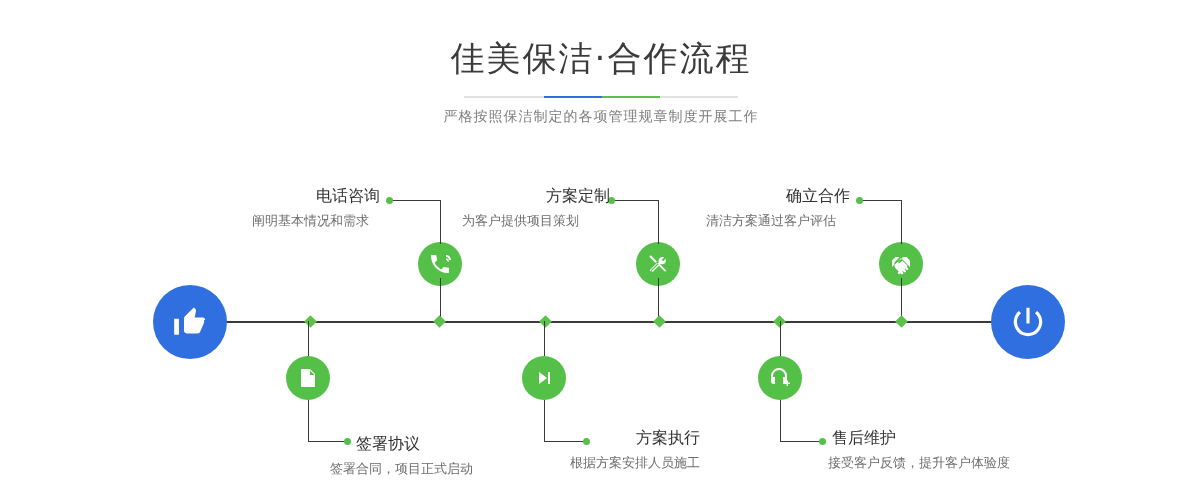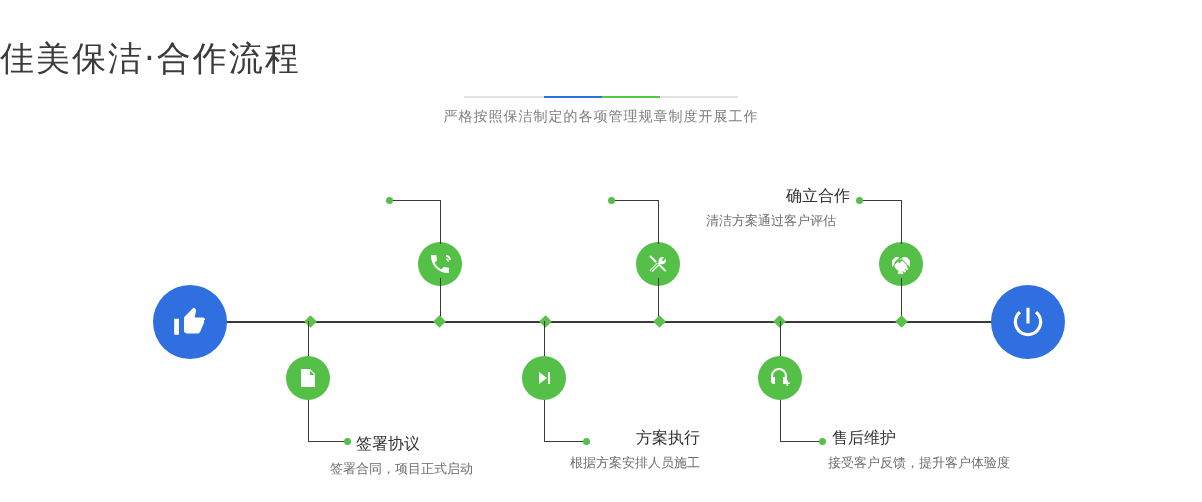--- a/index.html
+++ b/index.html
@@ -7,21 +7,21 @@
     width:1202px;height:502px;
     background:#ffffff;
     font-family:"DejaVu Sans","Liberation Sans",sans-serif;
     overflow:hidden;
     position:relative;
   }
   .wrap{position:relative;width:1202px;height:502px;}
 
   
   .title{
-    position:absolute;left:0;top:36px;width:1202px;text-align:left;
+    position:absolute;left:0;top:36px;width:1202px;text-align:center;
     font-size:34px;color:#3b3b3b;letter-spacing:2px;font-weight:500;
   }
   .rule{
     position:absolute;top:96px;left:50%;transform:translateX(-50%);
     width:274px;height:2px;background:#e2e2e2;
   }
   .rule .seg{position:absolute;top:0;height:2px;}
   .rule .seg.blue{left:80px;width:58px;background:#2f6fe0;}
   .rule .seg.green{left:138px;width:58px;background:#5cc14a;}
   .subtitle{
@@ -97,20 +97,24 @@
   <div class="dot" style="left:306px;"></div>
   <div class="step-ico" style="left:418px;top:242px;">
     <svg viewBox="0 0 24 24">
         <path d="M6.6 10.8c1.4 2.8 3.8 5.1 6.6 6.6l2.2-2.2c.3-.3.7-.4 1-.2 1.1.4 2.4.6 3.6.6.6 0 1 .5 1 1V20c0 .6-.4 1-1 1C10.6 21 3 13.4 3 4c0-.6.5-1 1-1h3.5c.6 0 1 .4 1 1 0 1.3.2 2.5.6 3.6.1.3 0 .7-.2 1l-2.3 2.2zM18 3v2c1.7 0 3 1.3 3 3h2c0-2.8-2.2-5-5-5zm0 3.5V8c.8 0 1.5.7 1.5 1.5H21c0-1.7-1.3-3-3-3z"></path>
       </svg>
   </div>
   <div class="vline" style="left:440px;top:200px;height:44px;"></div>
   <div class="hline" style="left:390px;top:200px;width:50px;"></div>
   <div class="tip" style="left:386px;top:197px;"></div>
   <div class="vline" style="left:440px;top:278px;height:43px;"></div>
+  <div class="lbl above" style="left:252px;top:186px;text-align:left;">
+    <div class="h" style="text-align:right;width:128px;">电话咨询</div>
+    <div class="d">阐明基本情况和需求</div>
+  </div>
 
   <div class="dot" style="left:435px;"></div>
   <div class="step-ico" style="left:286px;top:356px;">
     <svg viewBox="0 0 24 24">
         <path d="M5 3h9l5 5v13H5V3zm9 1.5V9h4.5L14 4.5zM8 12h7v1.6H8V12zm0 3.2h7v1.6H8v-1.6zm0-6.4h4v1.6H8V8.8z"></path>
       </svg>
   </div>
   <div class="vline" style="left:308px;top:321px;height:35px;"></div>
   <div class="vline" style="left:308px;top:400px;height:41px;"></div>
   <div class="hline" style="left:308px;top:441px;width:40px;"></div>
@@ -123,20 +127,24 @@
   <div class="dot" style="left:541px;"></div>
   <div class="step-ico" style="left:636px;top:242px;">
     <svg viewBox="0 0 24 24">
         <path d="M3.3 4.7 4.7 3.3l6.2 6.2-1.4 1.4-6.2-6.2zm11.6 5.9 1.8-1.8-1-1 2.4-2.4c-1.4-.7-3.2-.5-4.4.7-1.1 1.1-1.4 2.7-.9 4.1l-8 8 1.9 1.9 8-8c1.4.5 3 .2 4.1-.9 1.2-1.2 1.4-3 .7-4.4l-2.4 2.4-1-1-1.2 2.4zM5.1 19.6l-1.4-1.4 7.4-7.4 1.4 1.4-7.4 7.4zm12.5-1.2 1.4 1.4 1.4-1.4-6-6-1.4 1.4 4.6 4.6z"></path>
       </svg>
   </div>
   <div class="vline" style="left:658px;top:200px;height:44px;"></div>
   <div class="hline" style="left:612px;top:200px;width:46px;"></div>
   <div class="tip" style="left:608px;top:197px;"></div>
   <div class="vline" style="left:658px;top:278px;height:43px;"></div>
+  <div class="lbl above" style="left:462px;top:186px;">
+    <div class="h" style="text-align:right;width:148px;">方案定制</div>
+    <div class="d">为客户提供项目策划</div>
+  </div>
 
   <div class="dot" style="left:655px;"></div>
   <div class="step-ico" style="left:522px;top:356px;">
     <svg viewBox="0 0 24 24">
         <path d="M7 6l8 6-8 6V6zm9 0h2v12h-2V6z"></path>
       </svg>
   </div>
   <div class="vline" style="left:544px;top:321px;height:35px;"></div>
   <div class="vline" style="left:544px;top:400px;height:41px;"></div>
   <div class="hline" style="left:544px;top:441px;width:42px;"></div>

